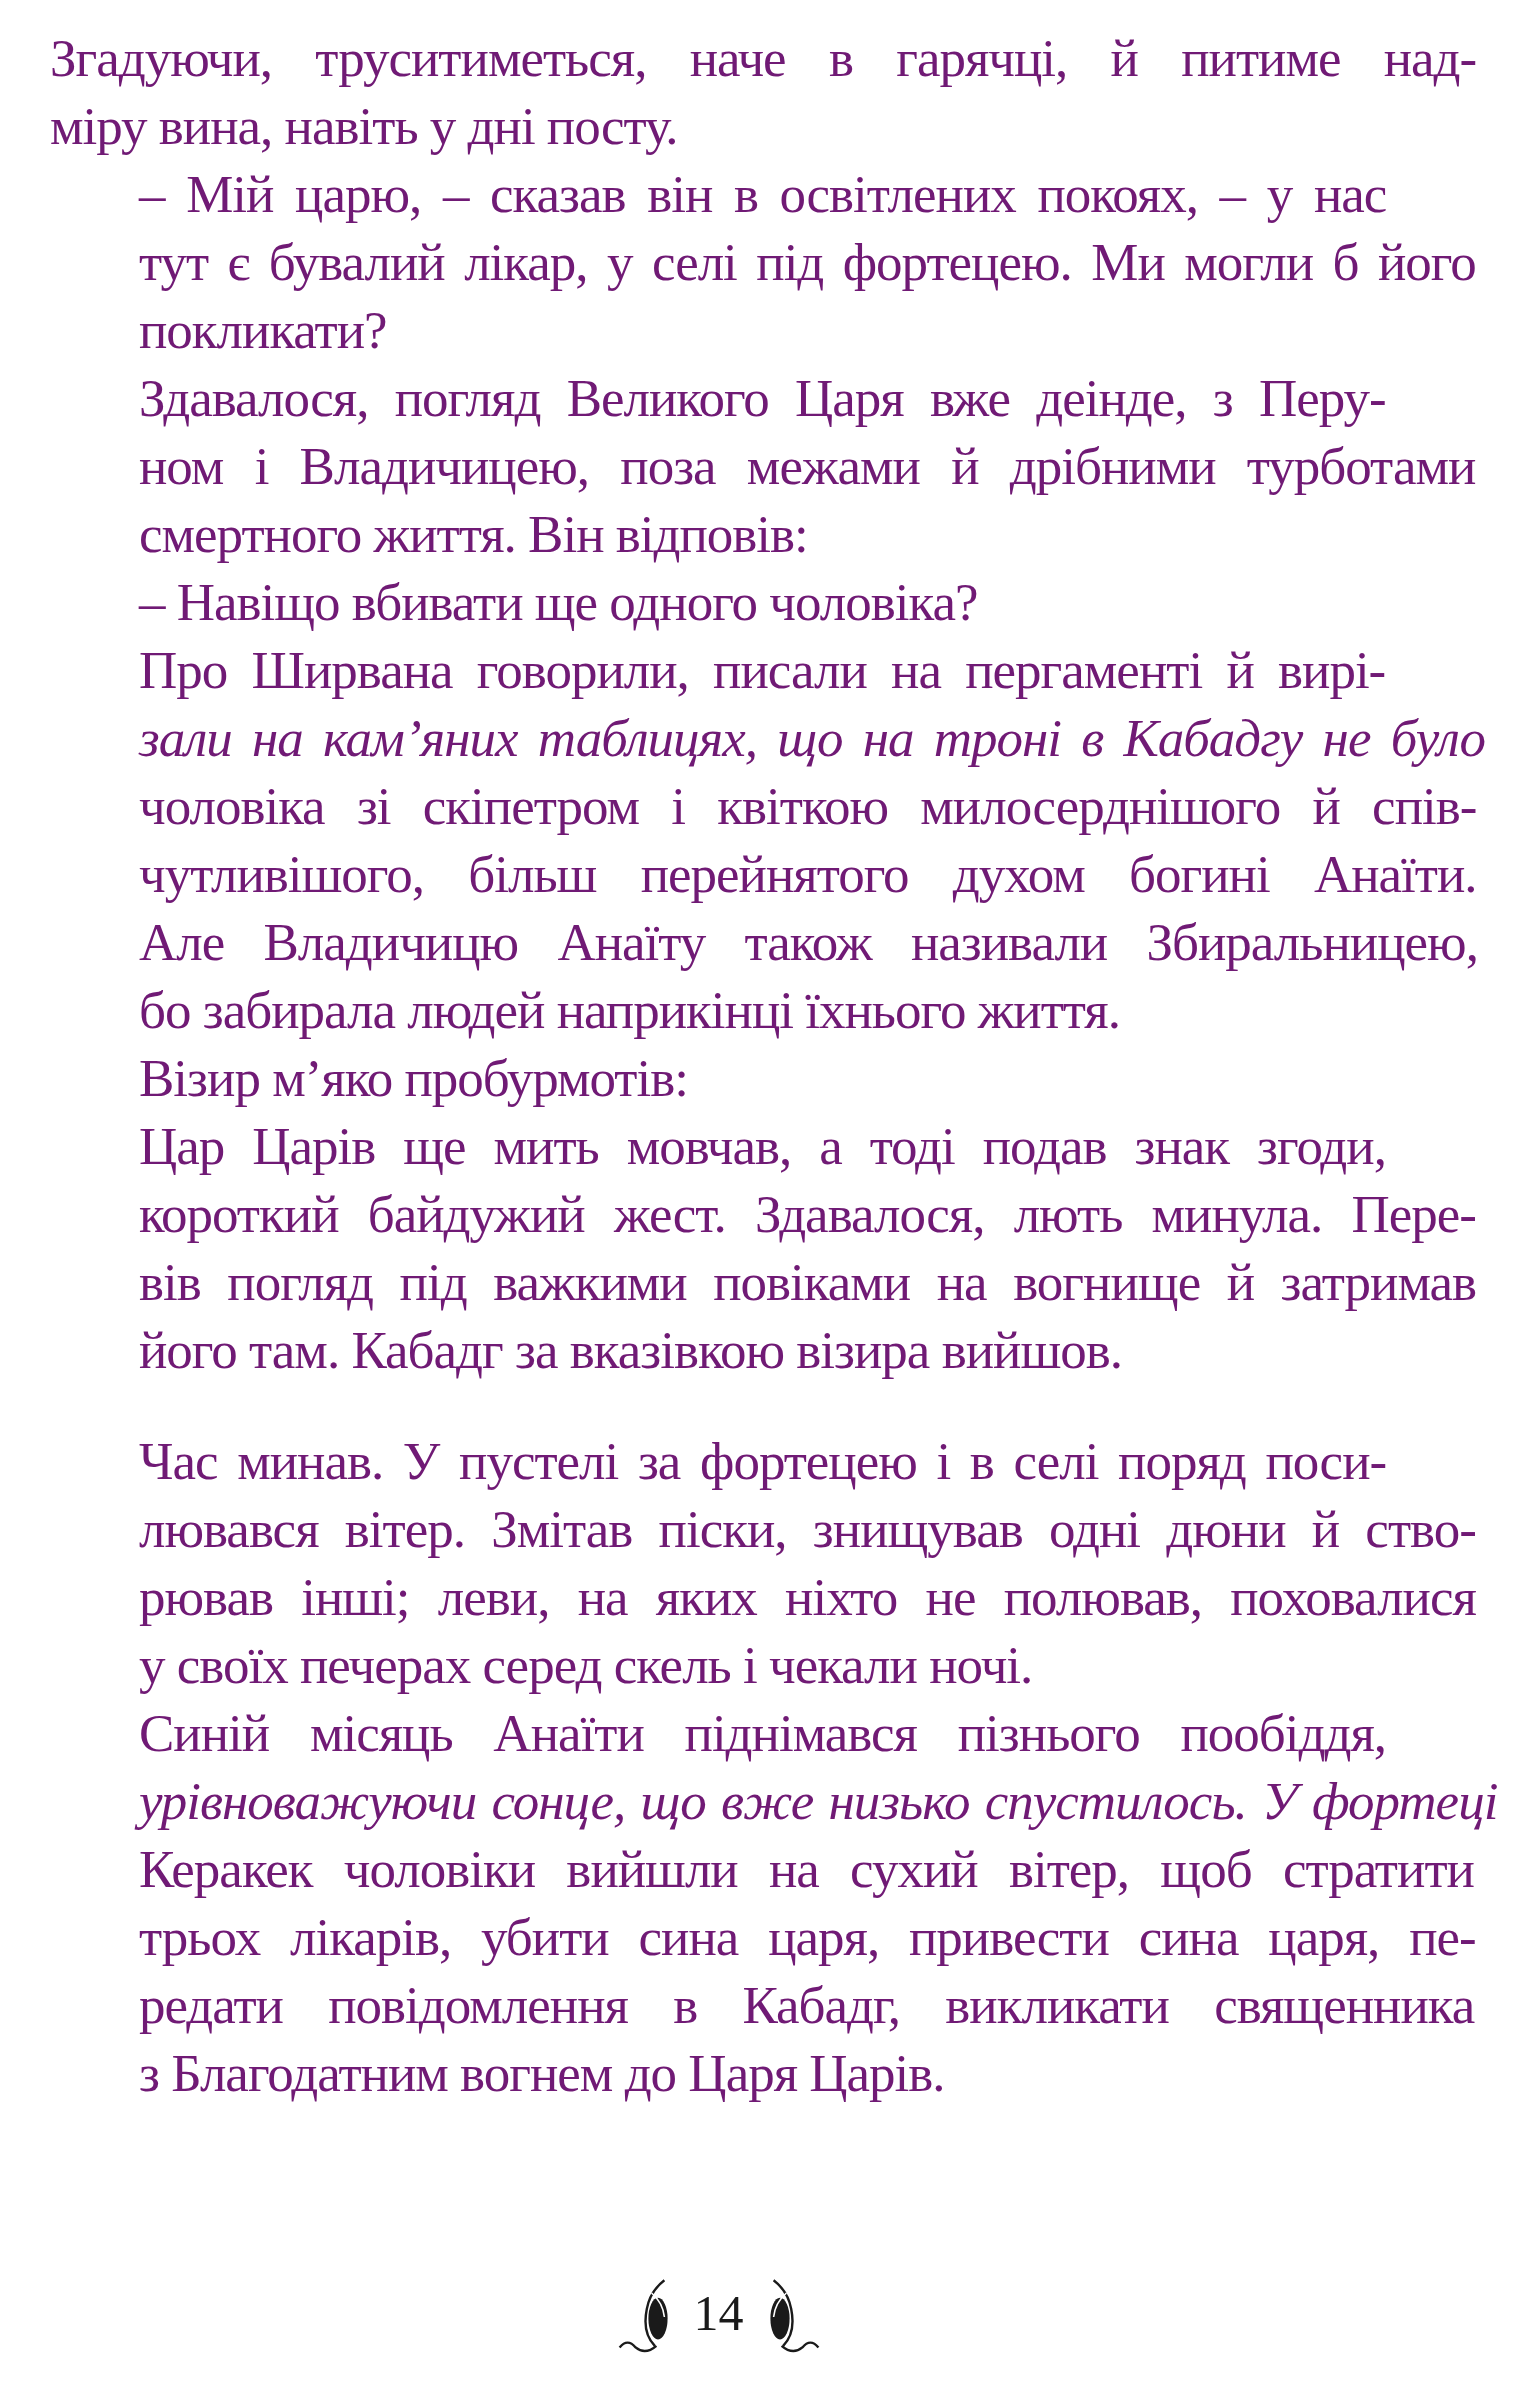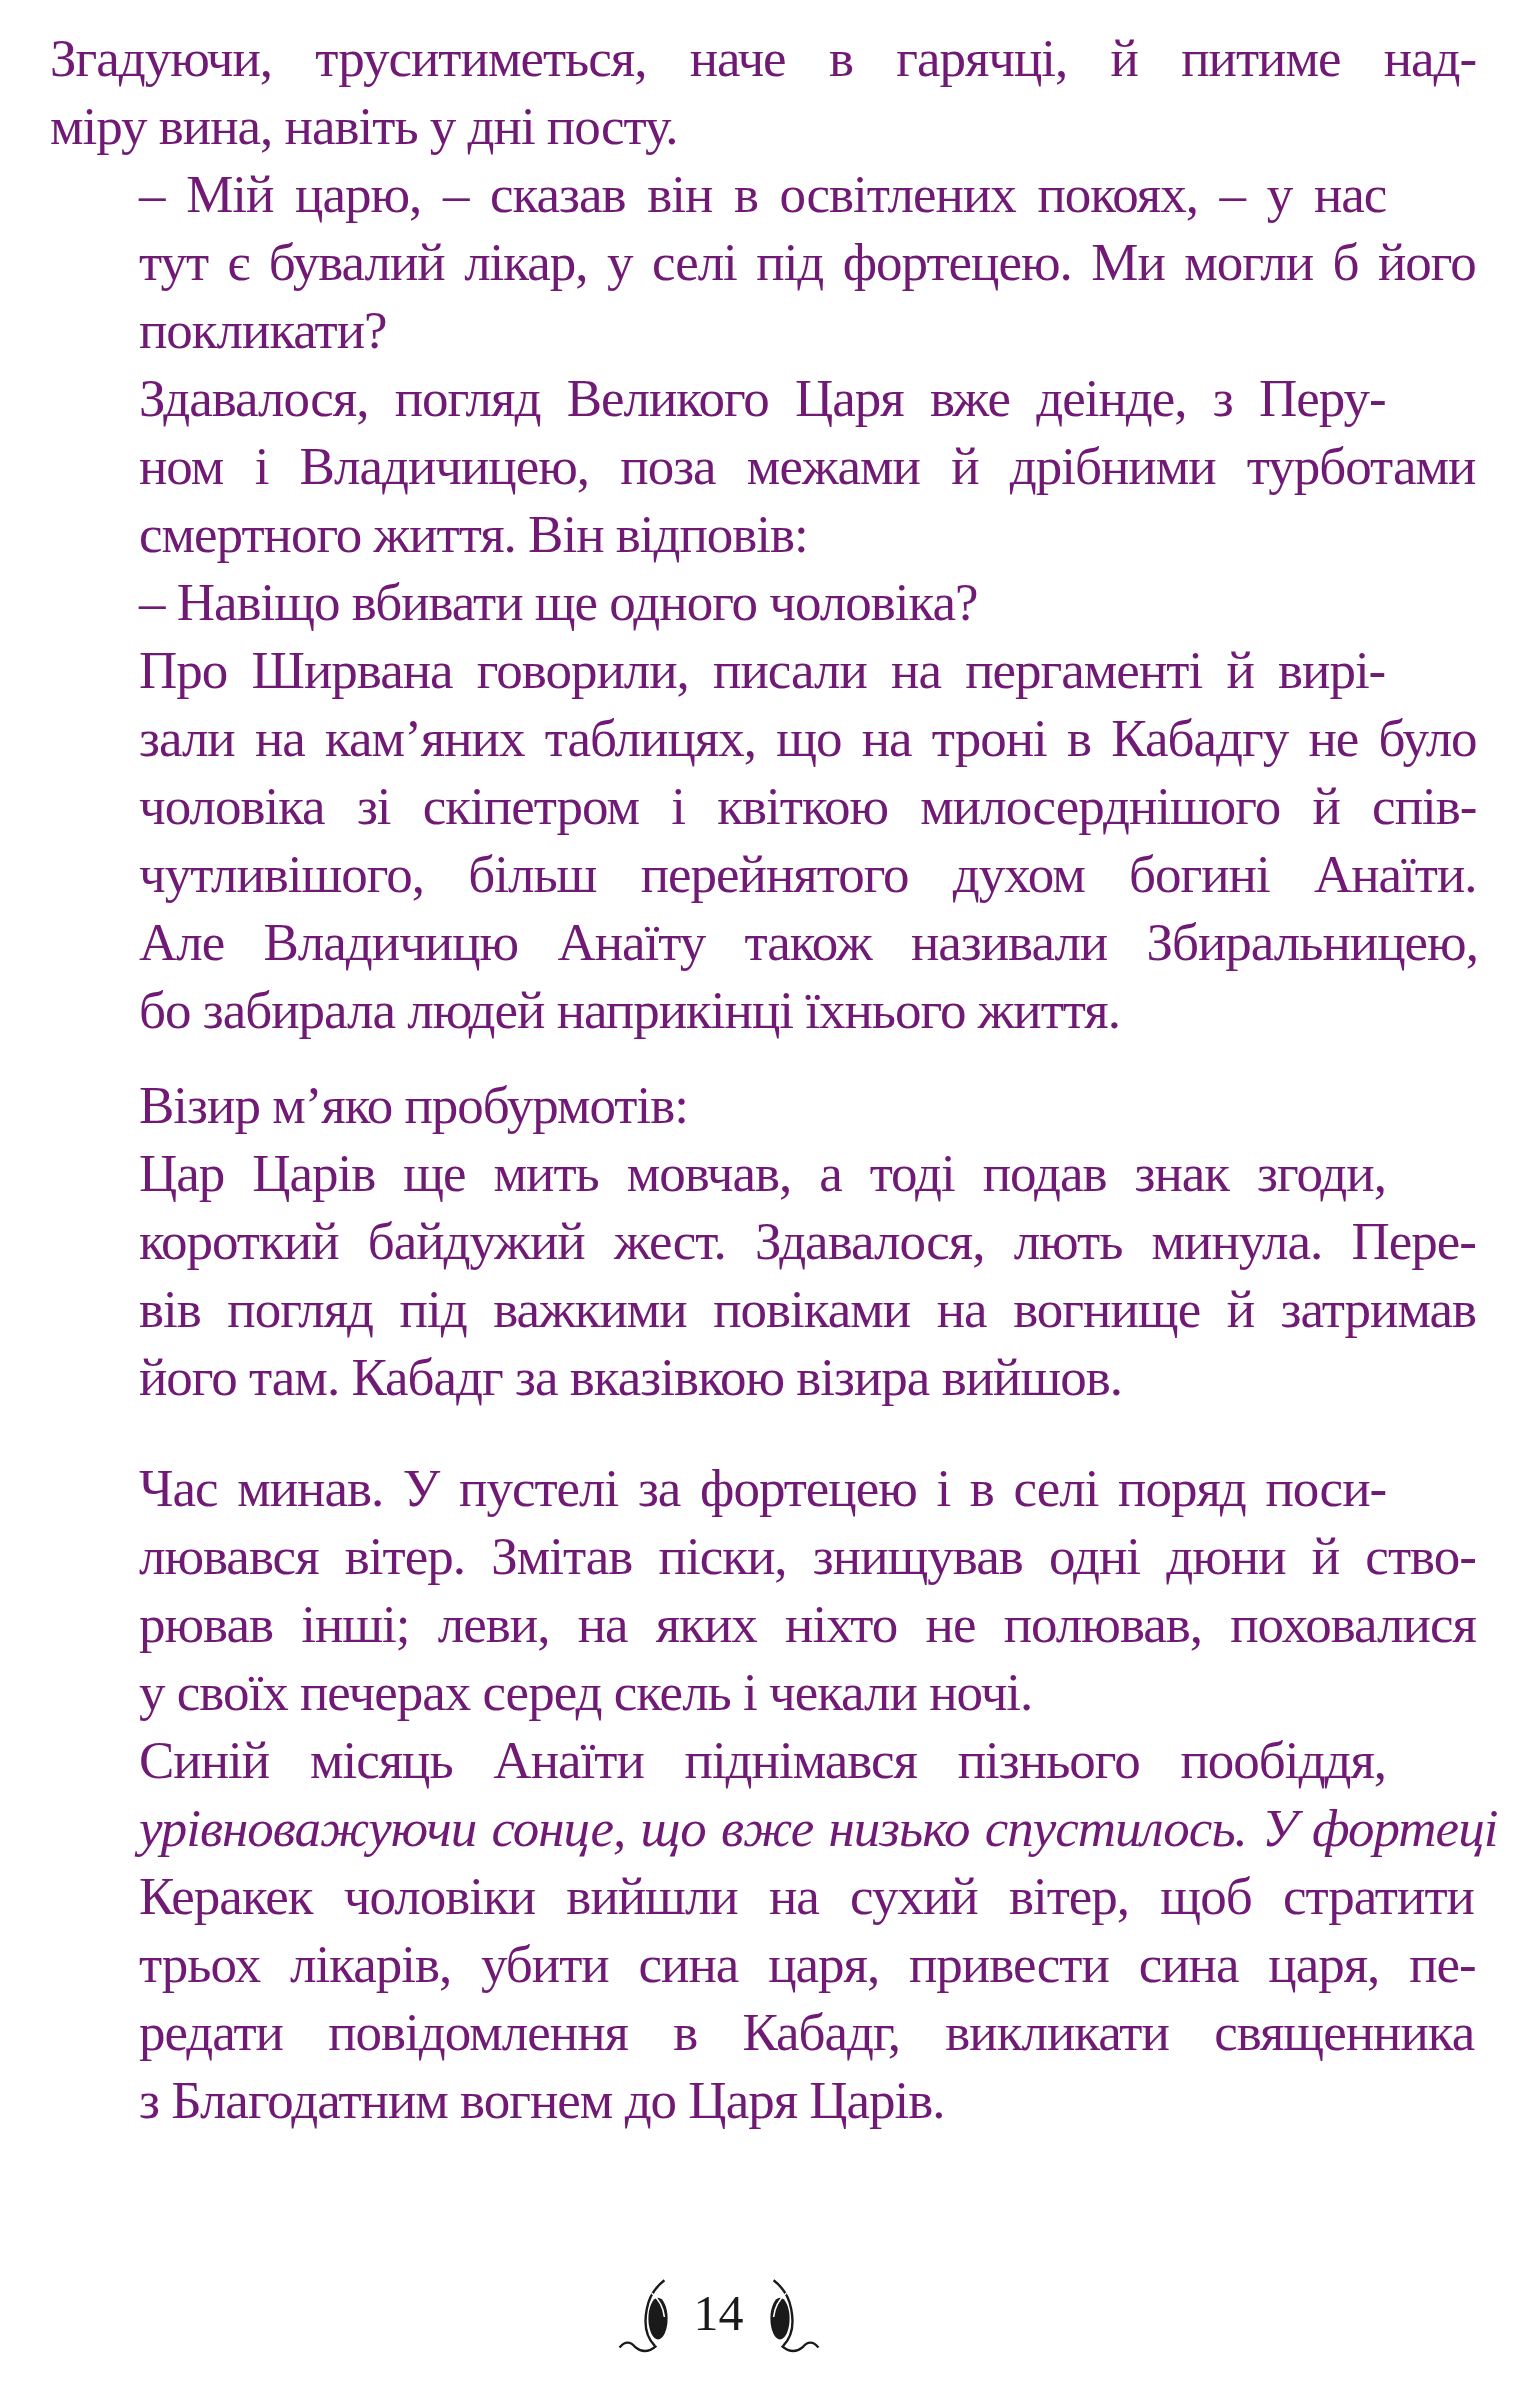--- a/index.html
+++ b/index.html
@@ -37,28 +37,28 @@
     <p class="para indent">
       <span class="line" style="display: block; word-spacing: 14px;">Здавалося, погляд Великого Царя вже деінде, з Перу-</span>
       <span class="line" style="display: block; word-spacing: 19px;">ном і Владичицею, поза межами й дрібними турботами</span>
       <span class="line" style="display: block;">смертного життя. Він відповів:</span>
     </p>
     <p class="para indent">
       <span class="line" style="display: block;">– Навіщо вбивати ще одного чоловіка?</span>
     </p>
     <p class="para indent">
       <span class="line" style="display: block; word-spacing: 12px;">Про Ширвана говорили, писали на пергаменті й вирі-</span>
-      <span class="line" style="display: block; word-spacing: 8px;">зали на кам’яних таблицях, що на троні в Кабадгу не було</span>
+      <span class="line" style="display: block; word-spacing: 8px; font-style: italic;">зали на кам’яних таблицях, що на троні в Кабадгу не було</span>
       <span class="line" style="display: block; word-spacing: 20px;">чоловіка зі скіпетром і квіткою милосерднішого й спів-</span>
       <span class="line" style="display: block; word-spacing: 32px;">чутливішого, більш перейнятого духом богині Анаїти.</span>
       <span class="line" style="display: block; word-spacing: 27px;">Але Владичицю Анаїту також називали Збиральницею,</span>
       <span class="line" style="display: block;">бо забирала людей наприкінці їхнього життя.</span>
     </p>
     <p class="para indent">
-      <span class="line" style="display: block; margin-top: 27px;">Візир м’яко пробурмотів:</span>
+      <span class="line" style="display: block;">Візир м’яко пробурмотів:</span>
     </p>
     <p class="para indent">
       <span class="line" style="display: block; word-spacing: 15.7px;">Цар Царів ще мить мовчав, а тоді подав знак згоди,</span>
       <span class="line" style="display: block; word-spacing: 17px;">короткий байдужий жест. Здавалося, лють минула. Пере-</span>
       <span class="line" style="display: block; word-spacing: 14.3px;">вів погляд під важкими повіками на вогнище й затримав</span>
       <span class="line" style="display: block;">його там. Кабадг за вказівкою візира вийшов.</span>
     </p>
     <p class="para indent">
       <span class="line" style="display: block; word-spacing: 7.4px; margin-top: 43px;">Час минав. У пустелі за фортецею і в селі поряд поси-</span>
       <span class="line" style="display: block; word-spacing: 14px;">лювався вітер. Змітав піски, знищував одні дюни й ство-</span>

